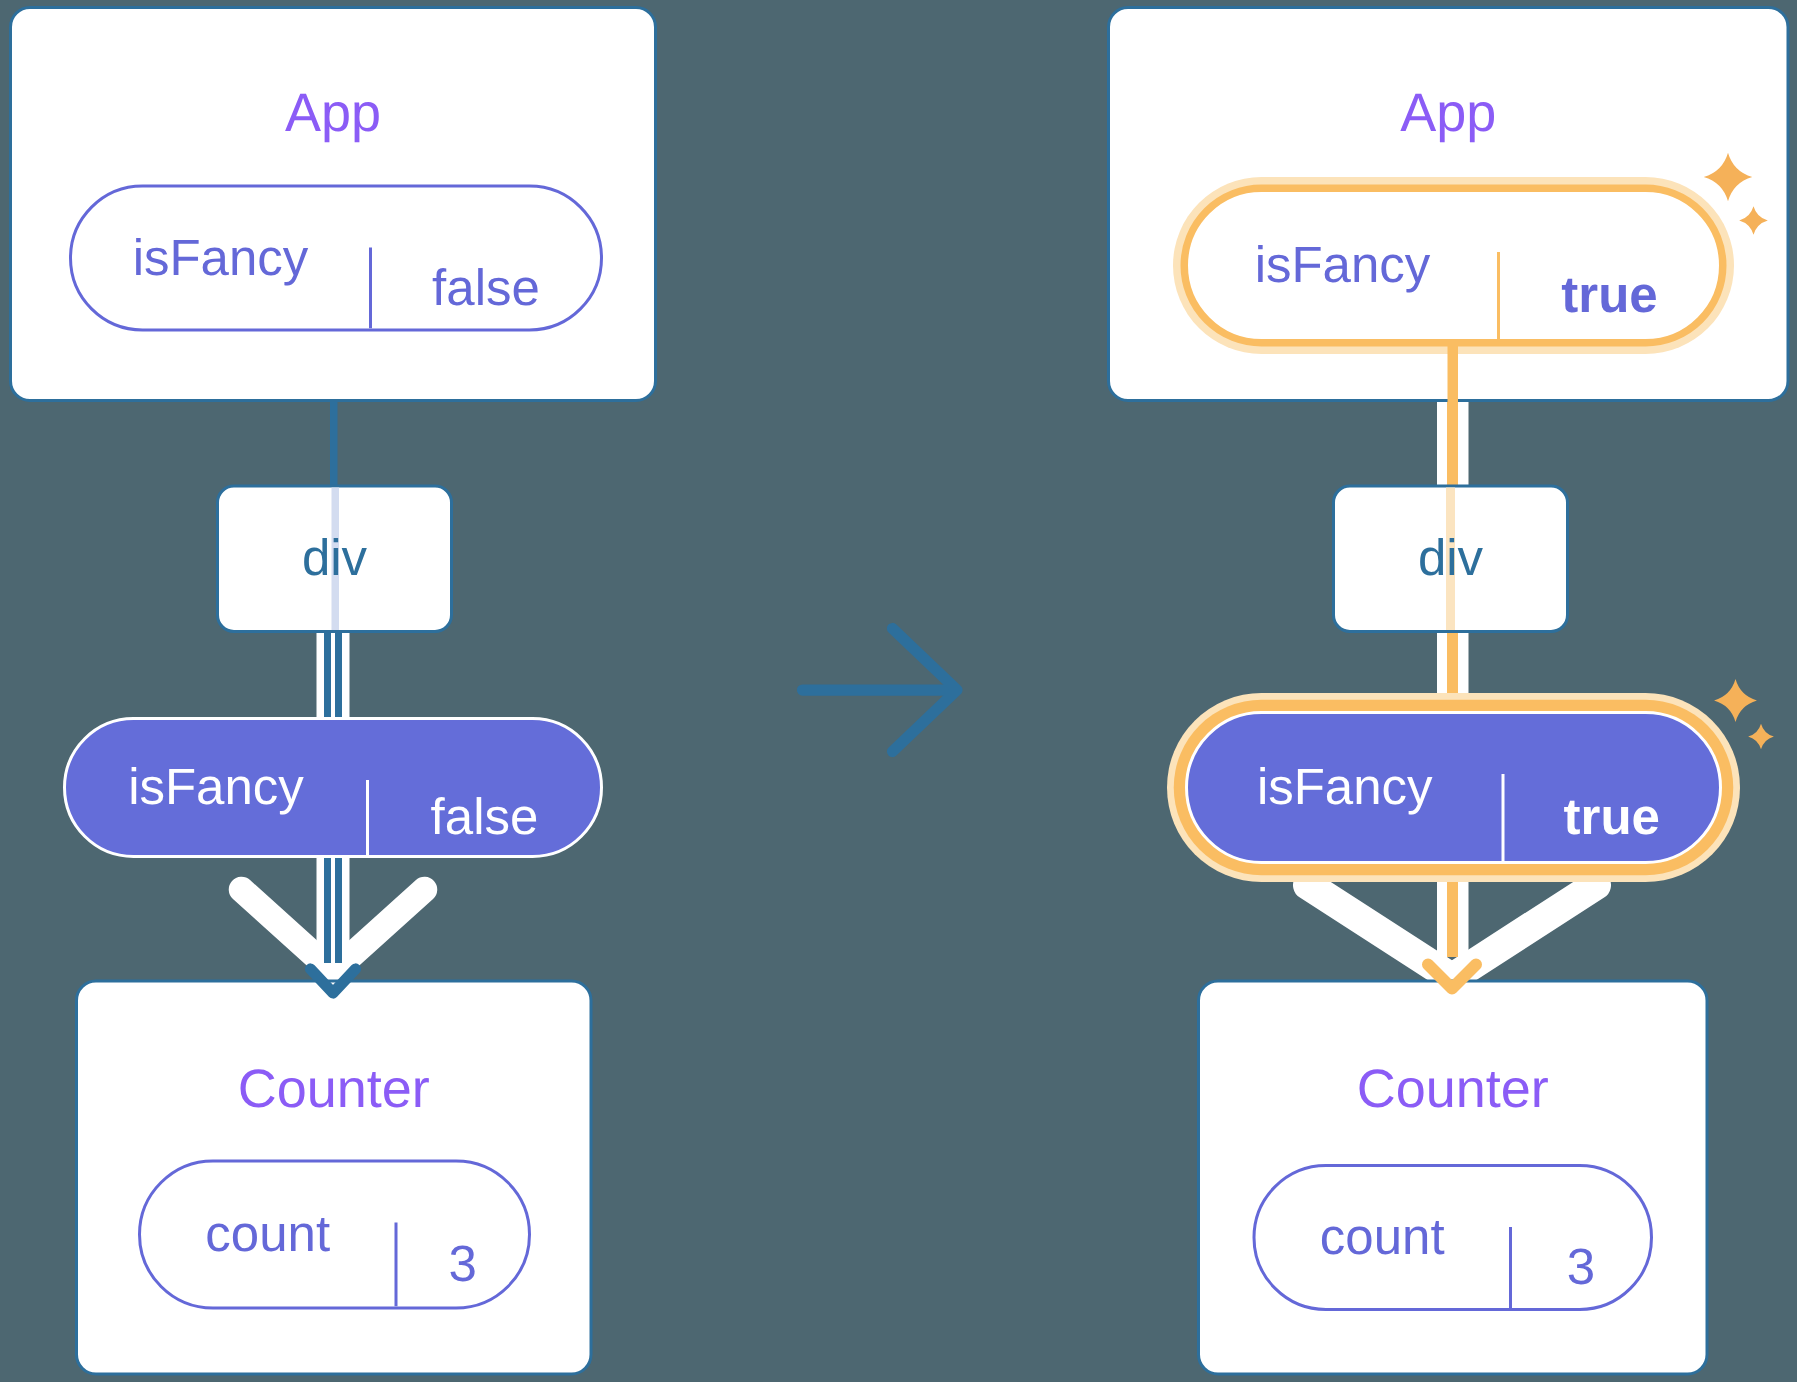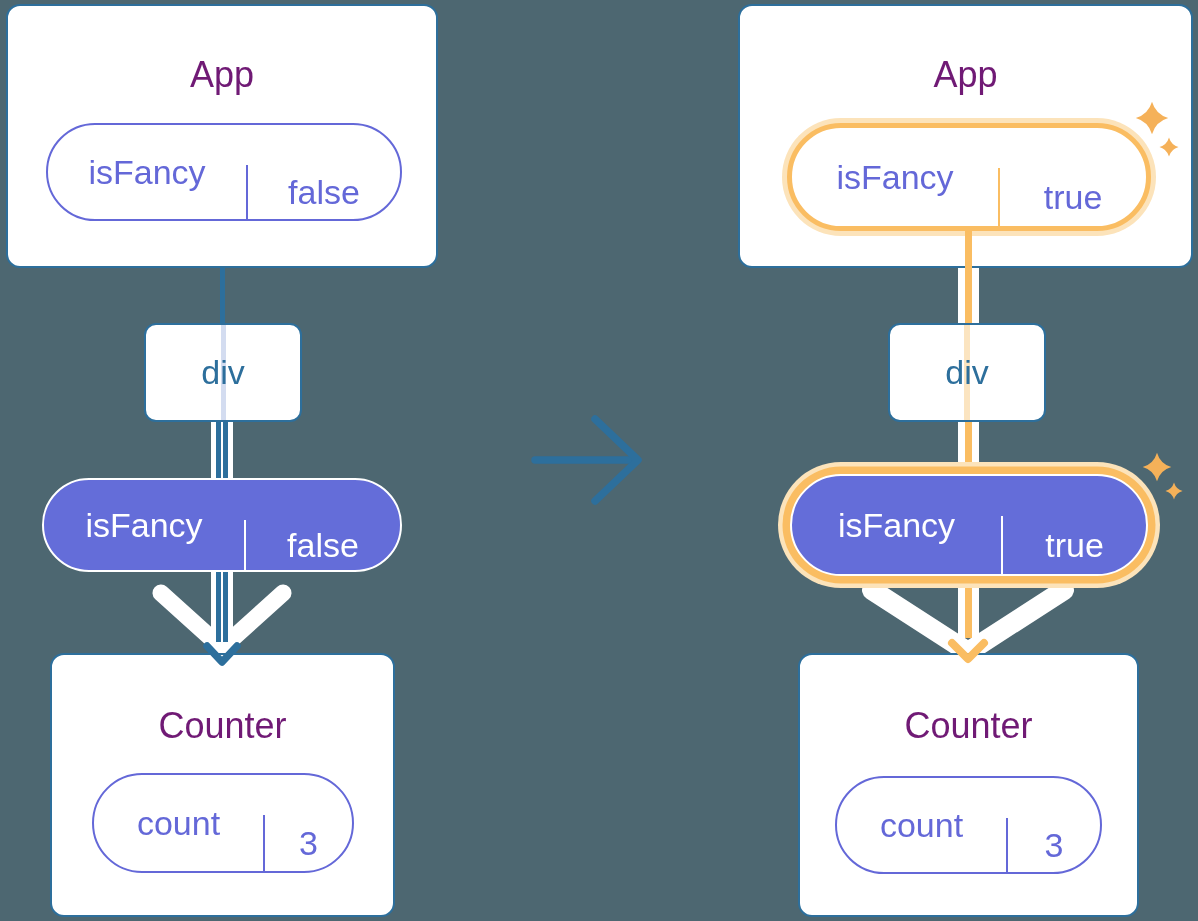--- a/index.html
+++ b/index.html
@@ -8,21 +8,21 @@
     background:#4D6771;
     font-family:"Liberation Sans",sans-serif;
   }
   .abs{position:absolute;box-sizing:border-box;}
   
   .card{
     background:#FFFFFF;border:2.5px solid #2D6F9C;border-radius:14px;z-index:5;
   }
   .card-title{
     position:absolute;left:0;right:0;text-align:center;
-    color:#701a75;font-size:36px;font-weight:500;z-index:2;
+    color:#8b5cf6;font-size:36px;font-weight:500;z-index:2;
   }
   
   .pill{
     display:flex;align-items:stretch;border-radius:999px;overflow:hidden;
     font-size:34px;z-index:6;
   }
   .pill-cell{flex:1;display:flex;align-items:center;justify-content:center;}
   .pill-cell.val{flex:0 0 auto;margin-top:40px;}
   .pill.outline{background:#fff;border:2.5px solid #6468D8;color:#6468D8;}
   .pill.outline .pill-cell.val{border-left:2.5px solid #6468D8;}
@@ -31,21 +31,21 @@
   .pill.ring-light{
     background:#fff;border:5px solid #FABD62;color:#6468D8;
     box-shadow:0 0 0 5px #FCE3BA;
   }
   .pill.ring-light .pill-cell.val{border-left:2.5px solid #FABD62;}
   .pill.ring-solid{
     background:#646DD9;border:2.5px solid #FFFFFF;color:#FFFFFF;
     box-shadow:0 0 0 7.5px #FABD62,0 0 0 12px #FCE3BA;
   }
   .pill.ring-solid .pill-cell.val{border-left:2.5px solid #FFFFFF;}
-  .bold{font-weight:400;}
+  .bold{font-weight:700;}
   
   .edge-blue{background:#2D6F9C;z-index:1;}
   .flow-left{ 
     width:22px;z-index:3;
     background:linear-gradient(90deg,#ffffff 0 22.7%,#2D6F9C 22.7% 43.6%,#ffffff 43.6% 56.4%,#2D6F9C 56.4% 77.3%,#ffffff 77.3% 100%);
   }
   .flow-right{ 
     width:21px;z-index:3;
     background:linear-gradient(90deg,#ffffff 0 33%,#FABD62 33% 67%,#ffffff 67% 100%);
   }

